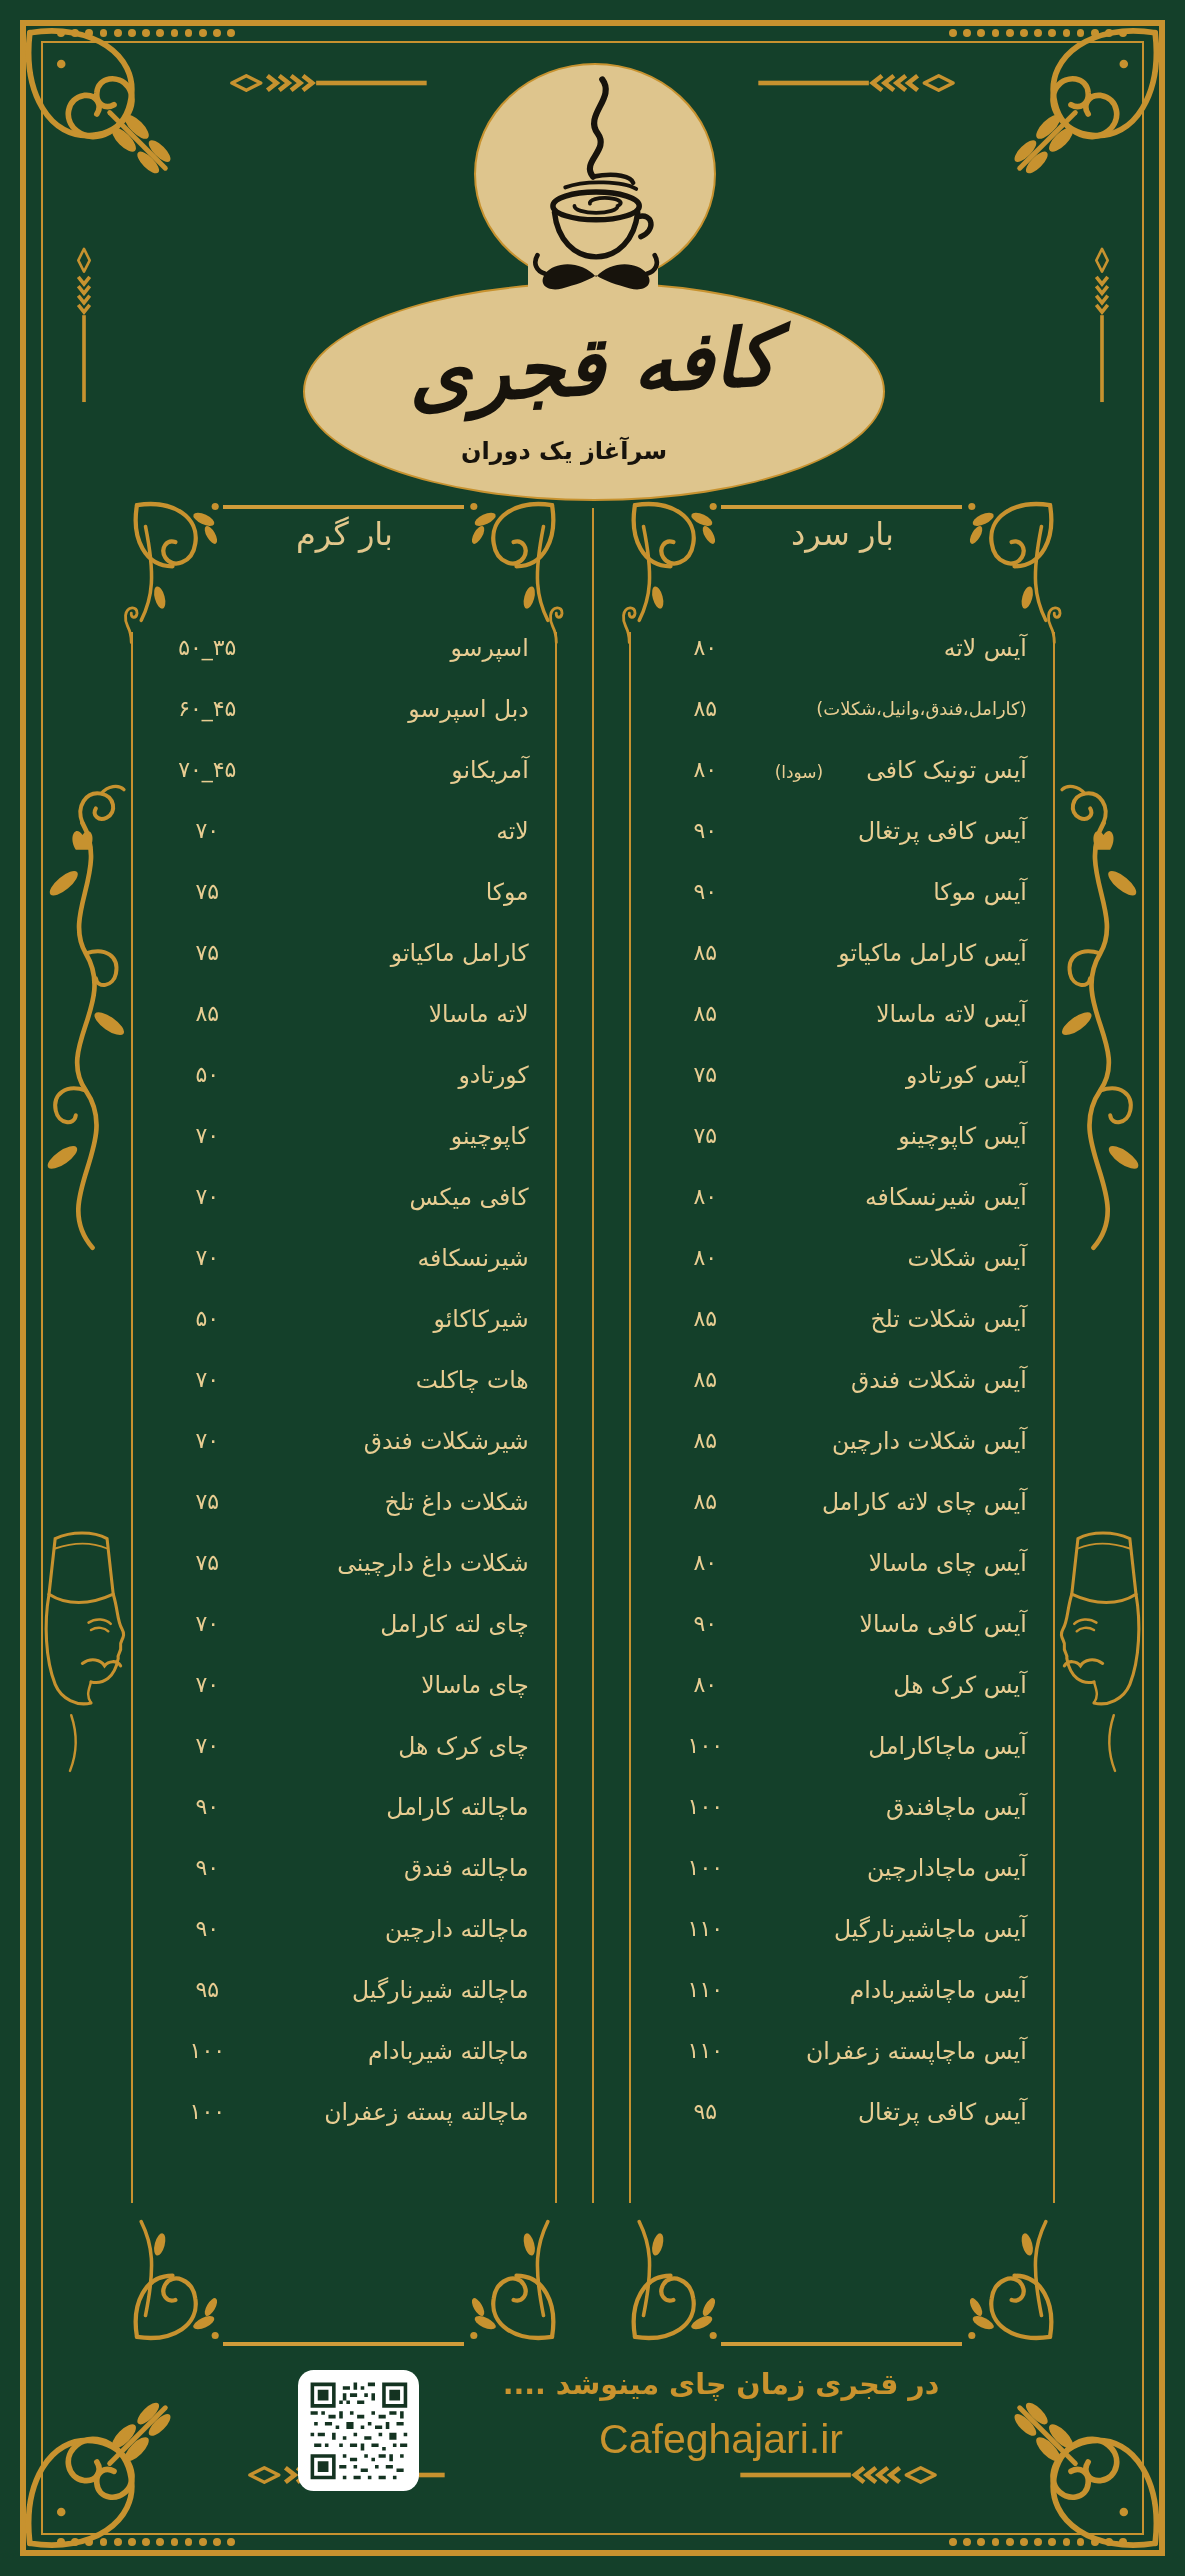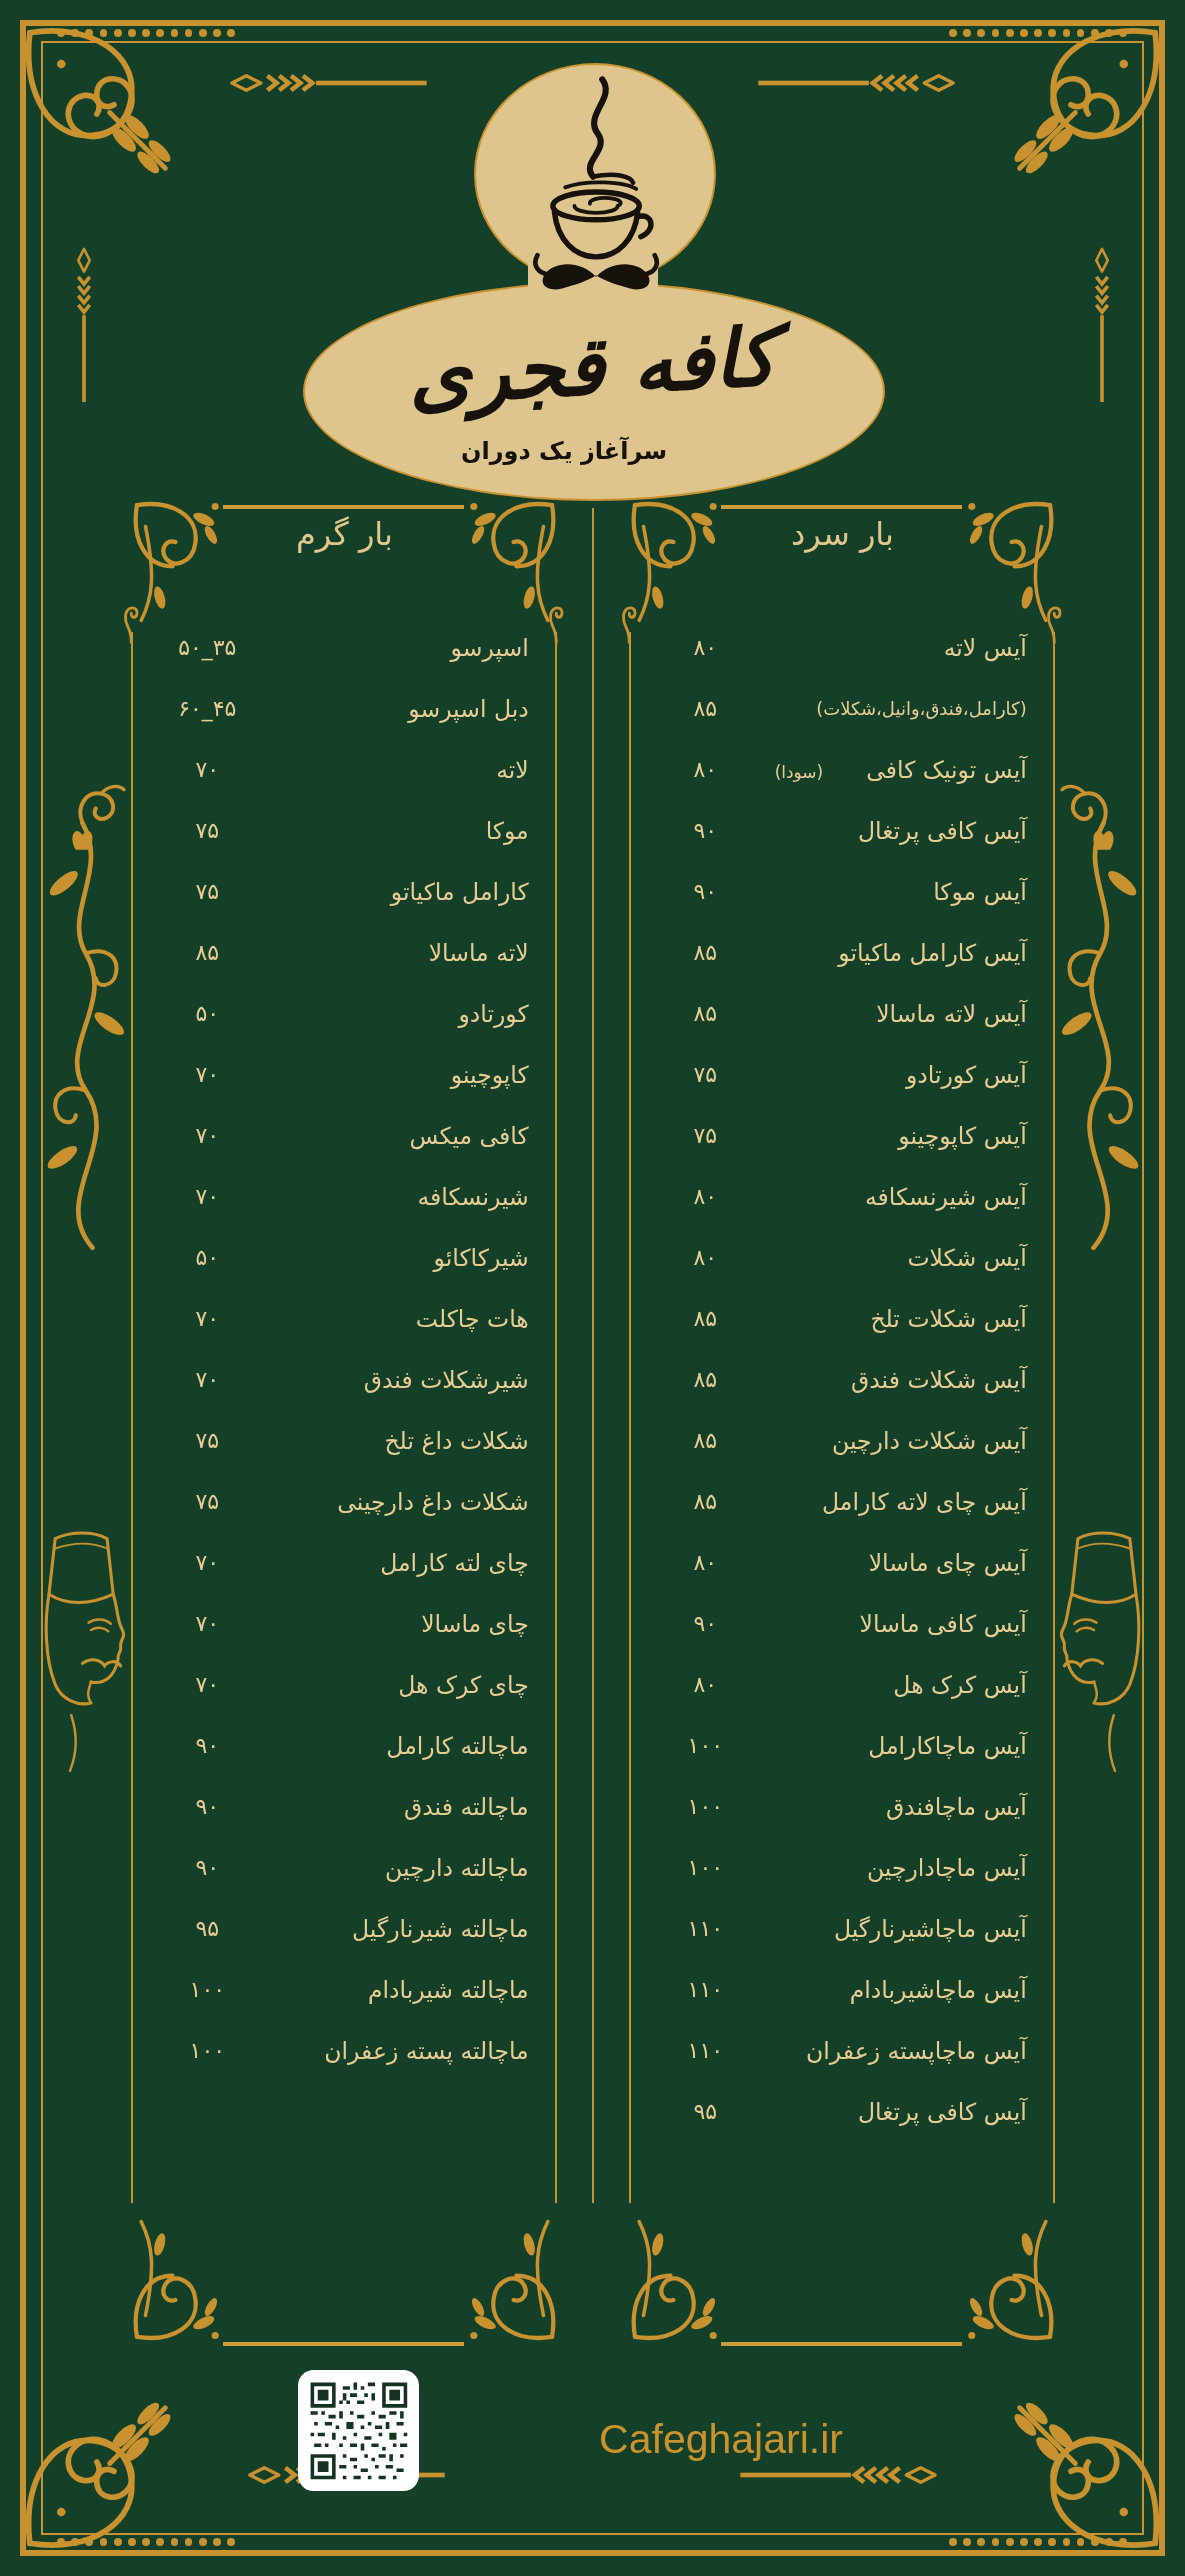--- a/index.html
+++ b/index.html
@@ -326,20 +326,26 @@
         </div>
       </div>
 
       <div class="row">
         <div class="price">۶۰_۴۵</div>
         <div class="name">
           <span>دبل اسپرسو</span>
         </div>
       </div>
 
+      <div class="row">
+        <div class="price">۷۰_۴۵</div>
+        <div class="name">
+          <span>آمریکانو</span>
+        </div>
+      </div>
 
       <div class="row">
         <div class="price">۷۰</div>
         <div class="name">
           <span>لاته</span>
         </div>
       </div>
 
       <div class="row">
         <div class="price">۷۵</div>
@@ -716,16 +722,17 @@
         <use href="#sym-colcorner"></use>
       </svg>
     </div>
   <div class="abs hline" style="left:721px;top:2342px;width:241px;"></div>
 
   <div class="abs qr-box">
       <svg viewBox="0 0 146 146" width="104" height="104">
         <use href="#sym-qr"></use>
       </svg>
     </div>
+  <div class="abs slogan">در قجری زمان چای مینوشد ....</div>
   <div class="abs website">Cafeghajari.ir</div>
 
 </div>
 
 
 </body></html>

